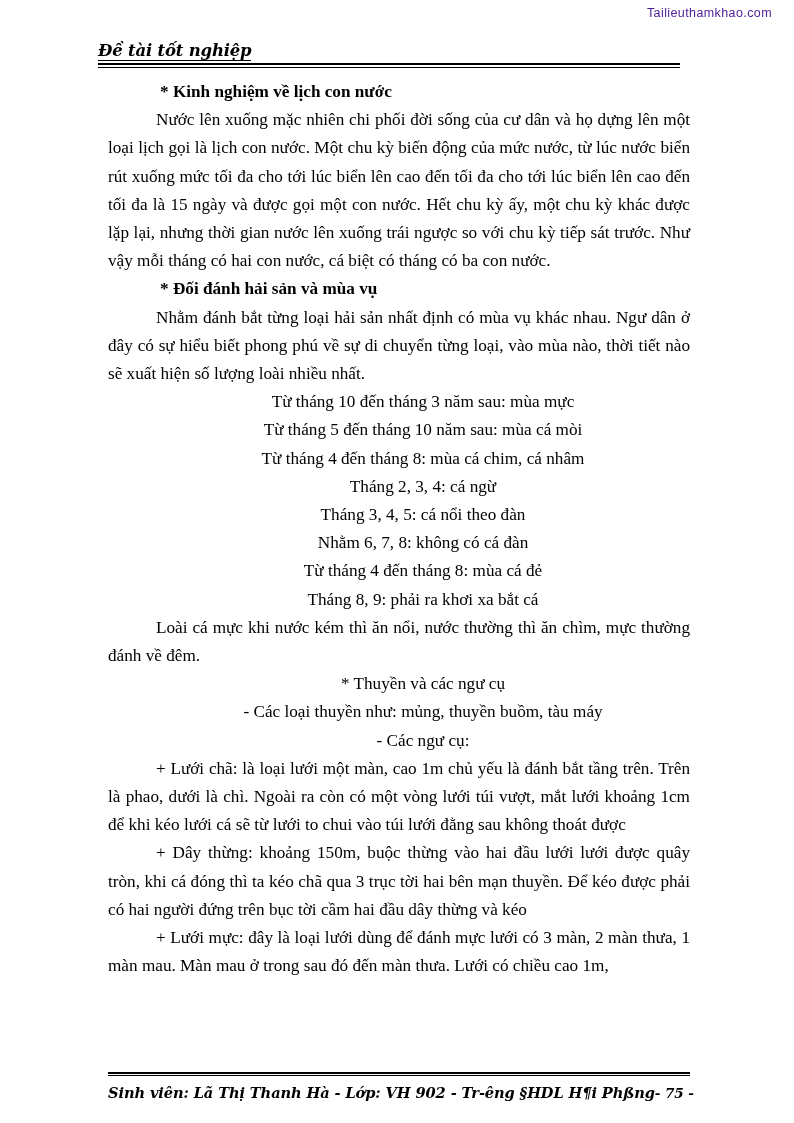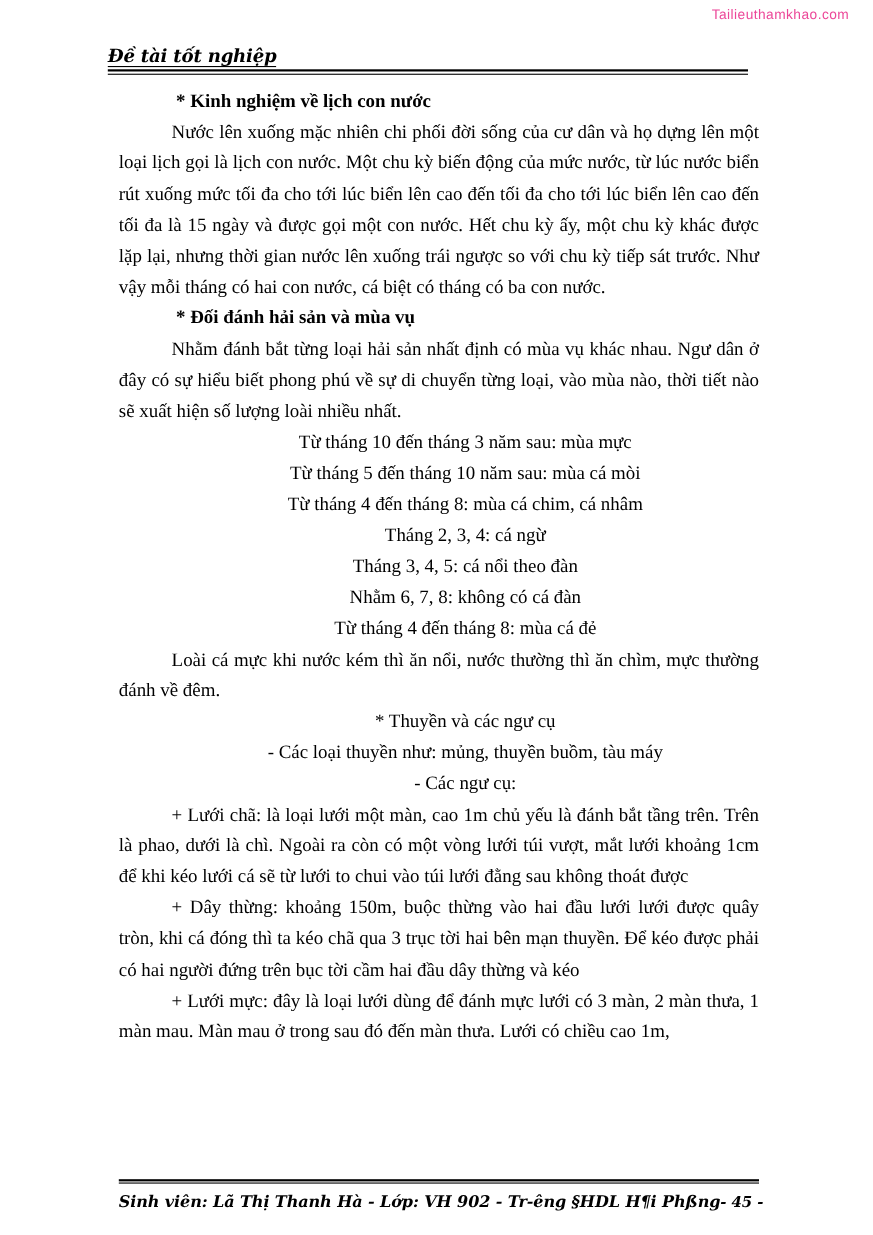--- a/index.html
+++ b/index.html
@@ -21,21 +21,21 @@
   }
 
   
   .watermark {
     position: absolute;
     top: 6px;
     right: 22px;
     font-family: "Liberation Sans", "DejaVu Sans", sans-serif;
     font-size: 12.5px;
     letter-spacing: 0.4px;
-    color: #ec4899;
+    color: #4c1d95;
     white-space: nowrap;
   }
 
   
   .header {
     position: absolute;
     top: 42px;
     left: 98px;
     width: 582px;
   }
@@ -134,30 +134,31 @@
       <p class="indent">Nước lên xuống mặc nhiên chi phối đời sống của cư dân và họ dựng lên một loại lịch gọi là lịch con nước. Một chu kỳ biến động của mức nước, từ lúc nước biển rút xuống mức tối đa cho tới lúc biển lên cao đến tối đa cho tới lúc biển lên cao đến tối đa là 15 ngày và được gọi một con nước. Hết chu kỳ ấy, một chu kỳ khác được lặp lại, nhưng thời gian nước lên xuống trái ngược so với chu kỳ tiếp sát trước. Như vậy mỗi tháng có hai con nước, cá biệt có tháng có ba con nước.</p>
       <p class="bold">* Đối đánh hải sản và mùa vụ</p>
       <p class="indent">Nhằm đánh bắt từng loại hải sản nhất định có mùa vụ khác nhau. Ngư dân ở đây có sự hiểu biết phong phú về sự di chuyển từng loại, vào mùa nào, thời tiết nào sẽ xuất hiện số lượng loài nhiều nhất.</p>
       <p class="listline">Từ tháng 10 đến tháng 3 năm sau: mùa mực</p>
       <p class="listline">Từ tháng 5 đến tháng 10 năm sau: mùa cá mòi</p>
       <p class="listline">Từ tháng 4 đến tháng 8: mùa cá chim, cá nhâm</p>
       <p class="listline">Tháng 2, 3, 4: cá ngừ</p>
       <p class="listline">Tháng 3, 4, 5: cá nổi theo đàn</p>
       <p class="listline">Nhằm 6, 7, 8: không có cá đàn</p>
       <p class="listline">Từ tháng 4 đến tháng 8: mùa cá đẻ</p>
+      <p class="listline">Tháng 8, 9: phải ra khơi xa bắt cá</p>
       <p class="indent">Loài cá mực khi nước kém thì ăn nổi, nước thường thì ăn chìm, mực thường đánh về đêm.</p>
       <p class="listline">* Thuyền và các ngư cụ</p>
       <p class="listline">- Các loại thuyền như: mủng, thuyền buồm, tàu máy</p>
       <p class="listline">- Các ngư cụ:</p>
       <p class="indent">+ Lưới chã: là loại lưới một màn, cao 1m chủ yếu là đánh bắt tầng trên. Trên là phao, dưới là chì. Ngoài ra còn có một vòng lưới túi vượt, mắt lưới khoảng 1cm để khi kéo lưới cá sẽ từ lưới to chui vào túi lưới đằng sau không thoát được</p>
       <p class="indent">+ Dây thừng: khoảng 150m, buộc thừng vào hai đầu lưới lưới được quây tròn, khi cá đóng thì ta kéo chã qua 3 trục tời hai bên mạn thuyền. Để kéo được phải có hai người đứng trên bục tời cầm hai đầu dây thừng và kéo</p>
       <p class="indent">+ Lưới mực: đây là loại lưới dùng để đánh mực lưới có 3 màn, 2 màn thưa, 1 màn mau. Màn mau ở trong sau đó đến màn thưa. Lưới có chiều cao 1m,</p>
     </div>
 
   <div class="footer">
     <div class="rule-double-bottom"></div>
     <div class="footer-row">
       <span>Sinh viên: Lã Thị Thanh Hà - Lớp: VH 902 - Tr-êng §HDL H¶i Phßng</span>
-      <span class="footer-pageno">- 45 -</span>
+      <span class="footer-pageno">- 75 -</span>
     </div>
   </div>
 
 </div>
 
 </body></html>

